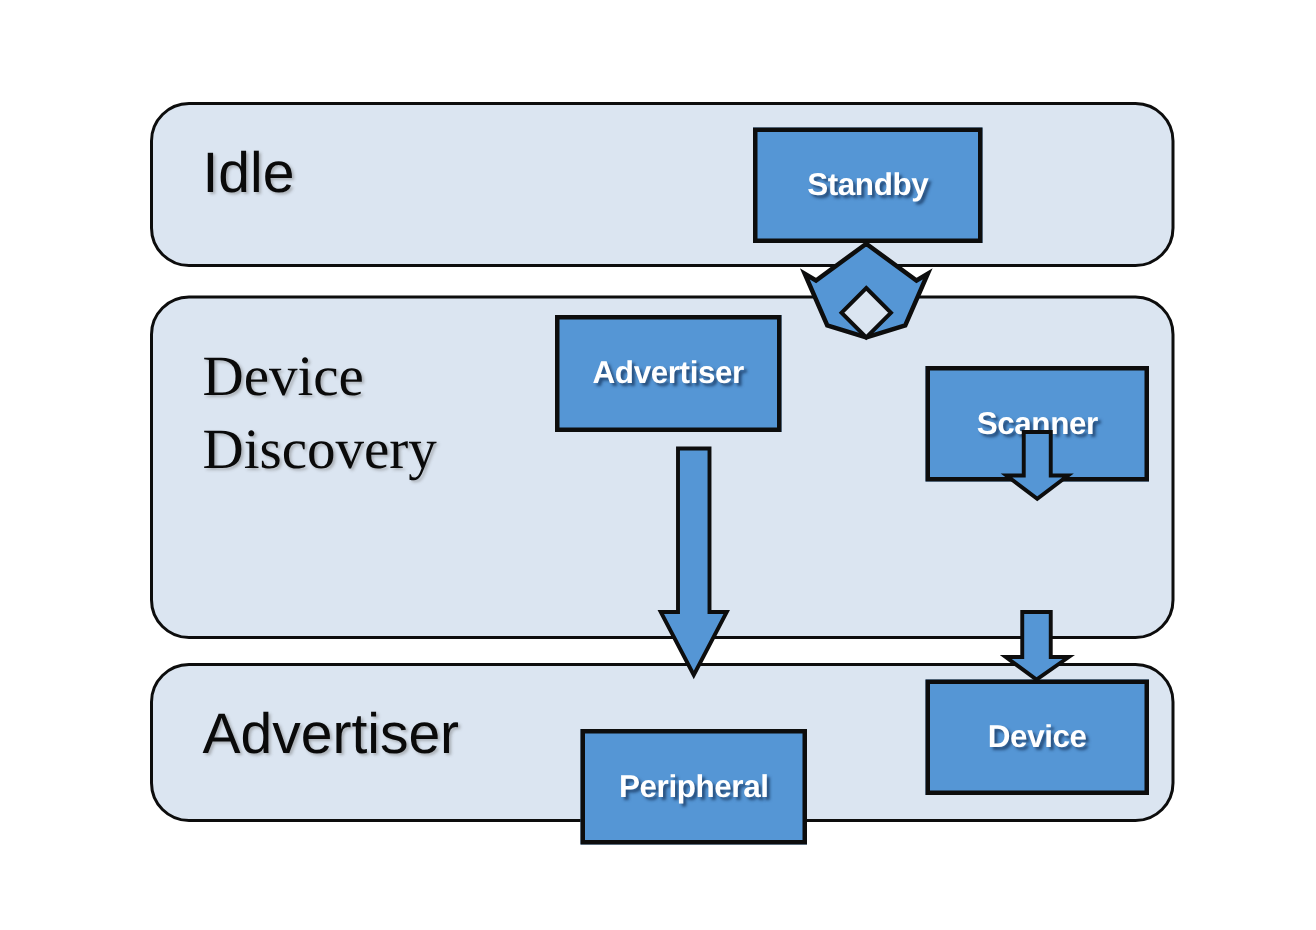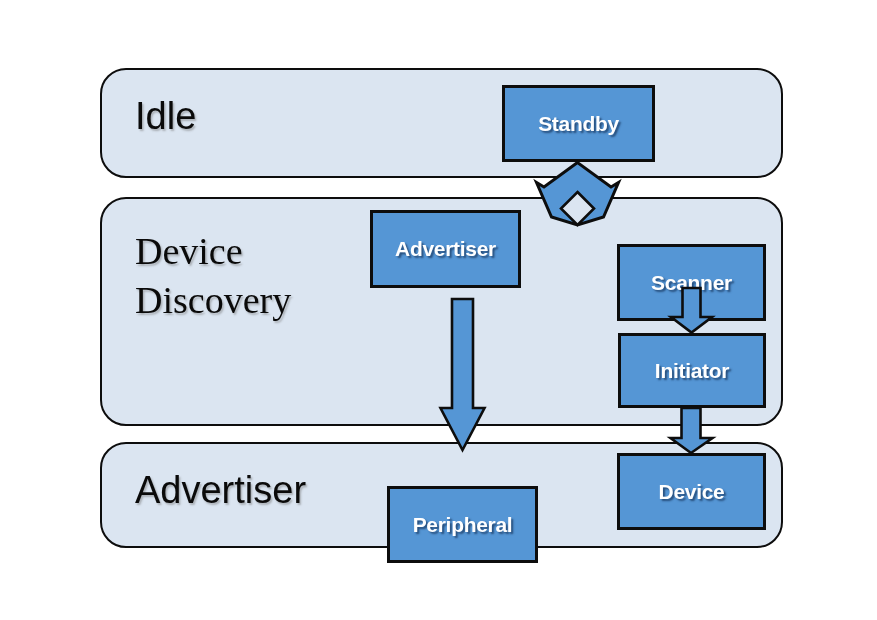--- a/index.html
+++ b/index.html
@@ -95,21 +95,20 @@
   <div class="section" id="sec-connection">
     <div class="section-label" id="lbl-connection">Advertiser</div>
   </div>
 
   <div class="node" id="node-standby">Standby</div>
 
   <div class="node" id="node-advertiser">Advertiser</div>
 
   <div class="node" id="node-scanner">Scanner</div>
 
-  <div class="node" id="node-initiator">Initiator</div>
 
   <div class="node" id="node-peripheral">Peripheral</div>
 
   <div class="node" id="node-central">Device</div>
 
   <svg id="arrows" viewBox="0 0 877 620" xmlns="http://www.w3.org/2000/svg">
 
     <path class="big" d="M 577.5 162.5
              L 544 187 L 536.5 182.5
              L 551.5 217 L 577.5 225 L 603.5 217

